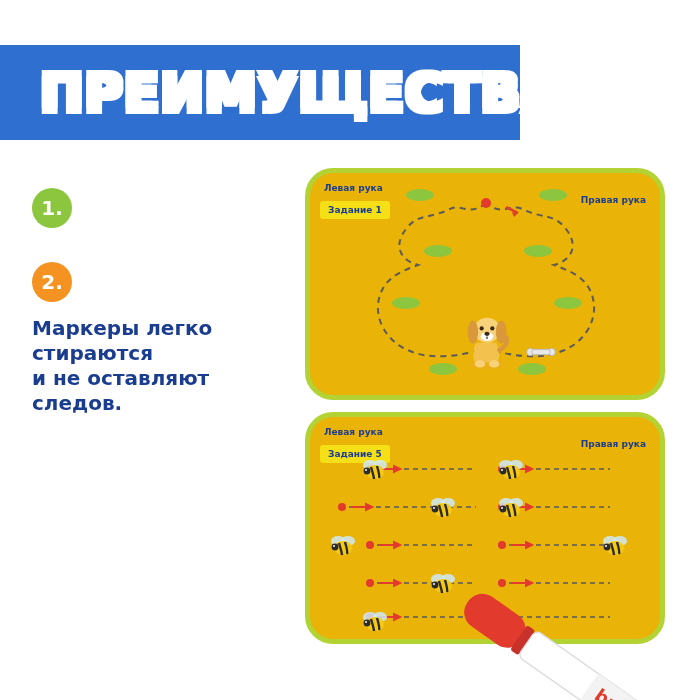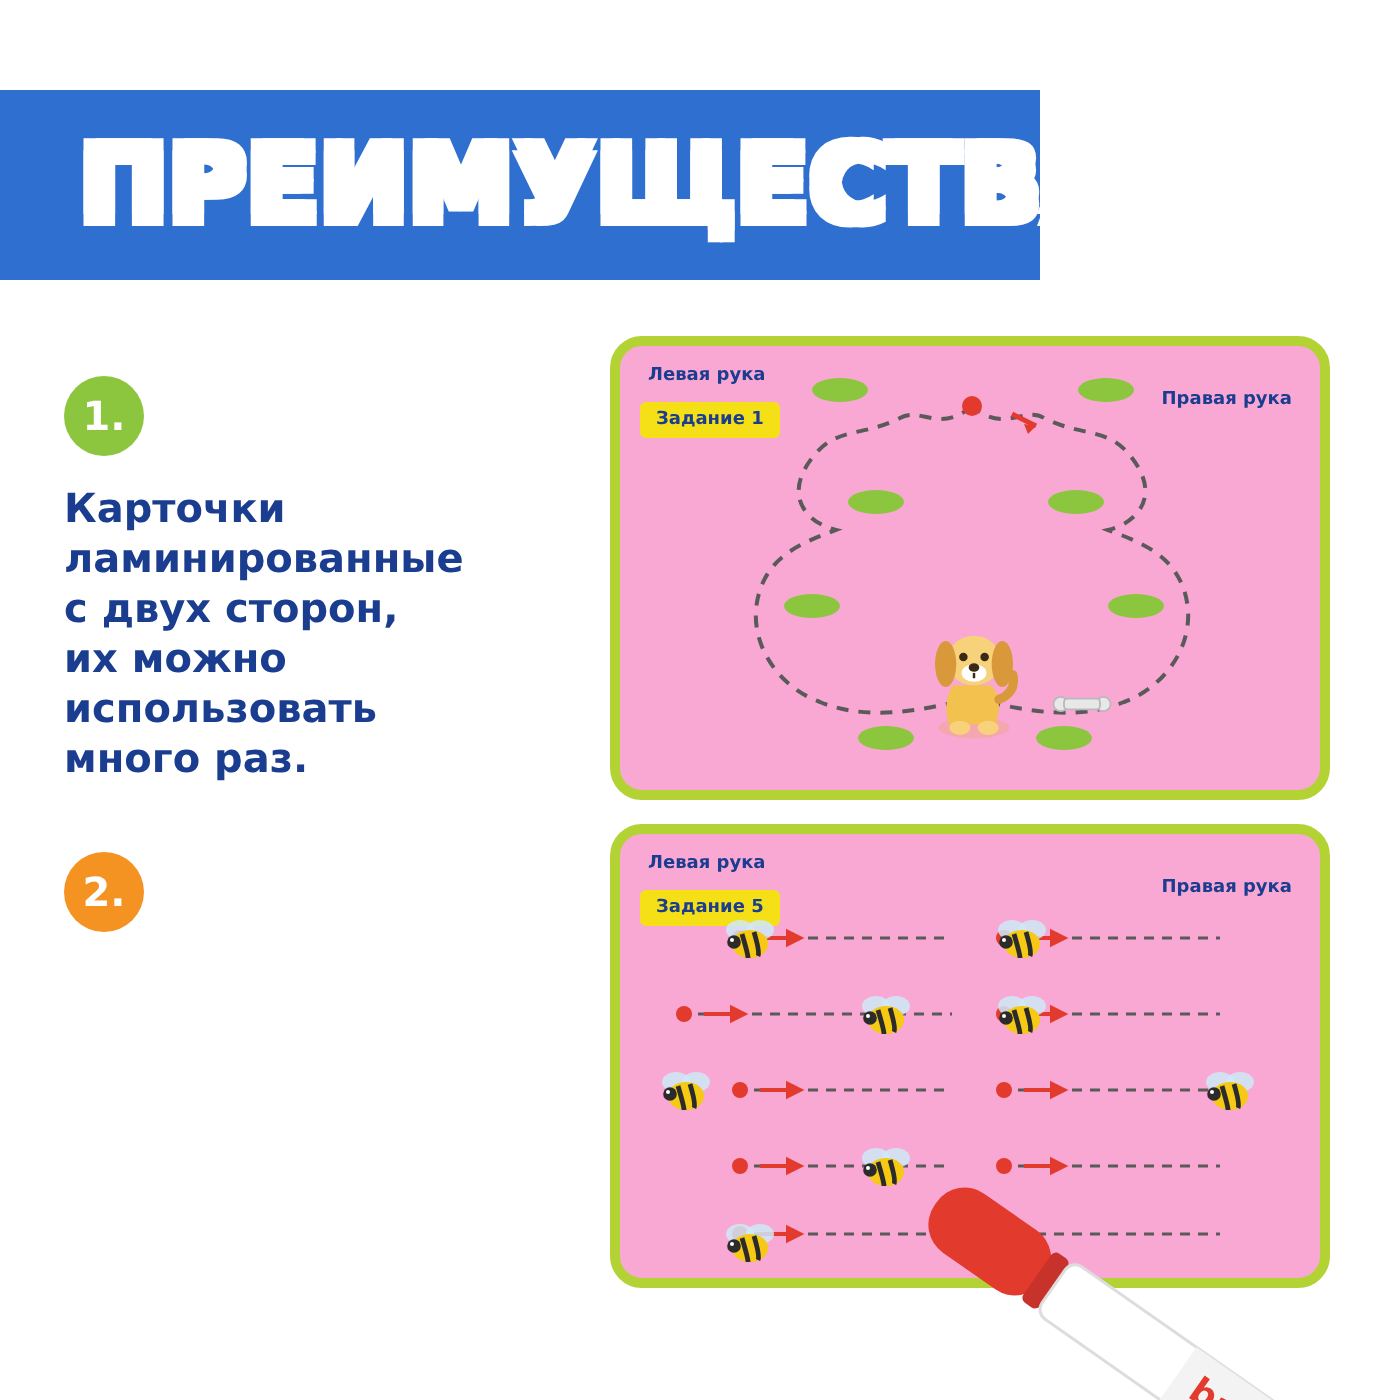--- a/index.html
+++ b/index.html
@@ -78,23 +78,23 @@
     font-weight: bold;
     font-size: 20px;
     line-height: 25px;
     color: #1b3d8f;
     white-space: pre-line;
   }
 
   
   .card {
     position: absolute;
-    background: #f9a8d4;
+    background: #eab308;
     border: 5px solid #b3d334;
-    border-radius: 16px;
+    border-radius: 28px;
     box-sizing: border-box;
     text-align: right;
   }
   #card-top {
     left: 305px;
     top: 168px;
     width: 360px;
     height: 232px;
   }
   #card-bottom {
@@ -172,30 +172,28 @@
 
 <div class="page">
 
   <div class="header-banner"></div>
   <div class="header-title">ПРЕИМУЩЕСТВА</div>
 
   <div class="benefits">
 
     <div class="benefit">
       <div class="badge green">1.</div>
-      <div class="benefit-text">Карточки
-ламинированные
-с двух сторон,
-их можно
-использовать
-много раз.</div>
     </div>
 
     <div class="benefit">
       <div class="badge orange">2.</div>
+      <div class="benefit-text">Маркеры легко
+стираются
+и не оставляют
+следов.</div>
     </div>
 
   </div>
 
   <div class="card" id="card-top">
     <div class="hand-label hand-left">Левая рука</div>
     <div class="hand-label hand-right">Правая рука</div>
     <div class="task-tag">Задание 1</div>
 
     <svg class="trace-svg" viewBox="0 0 350 222">

